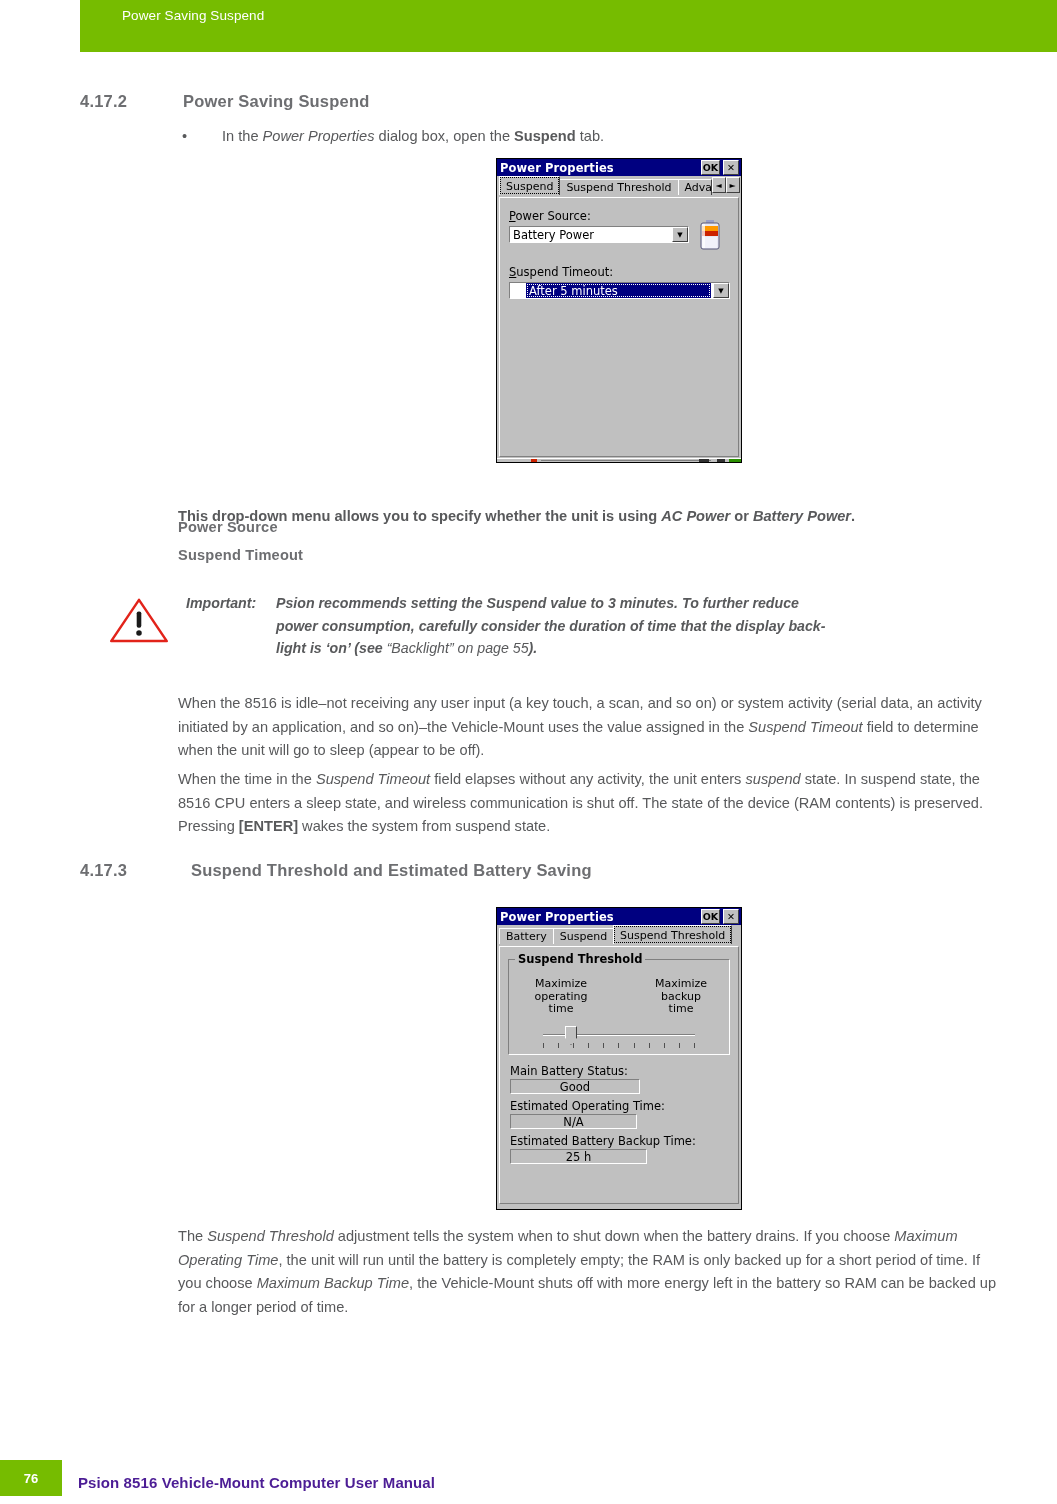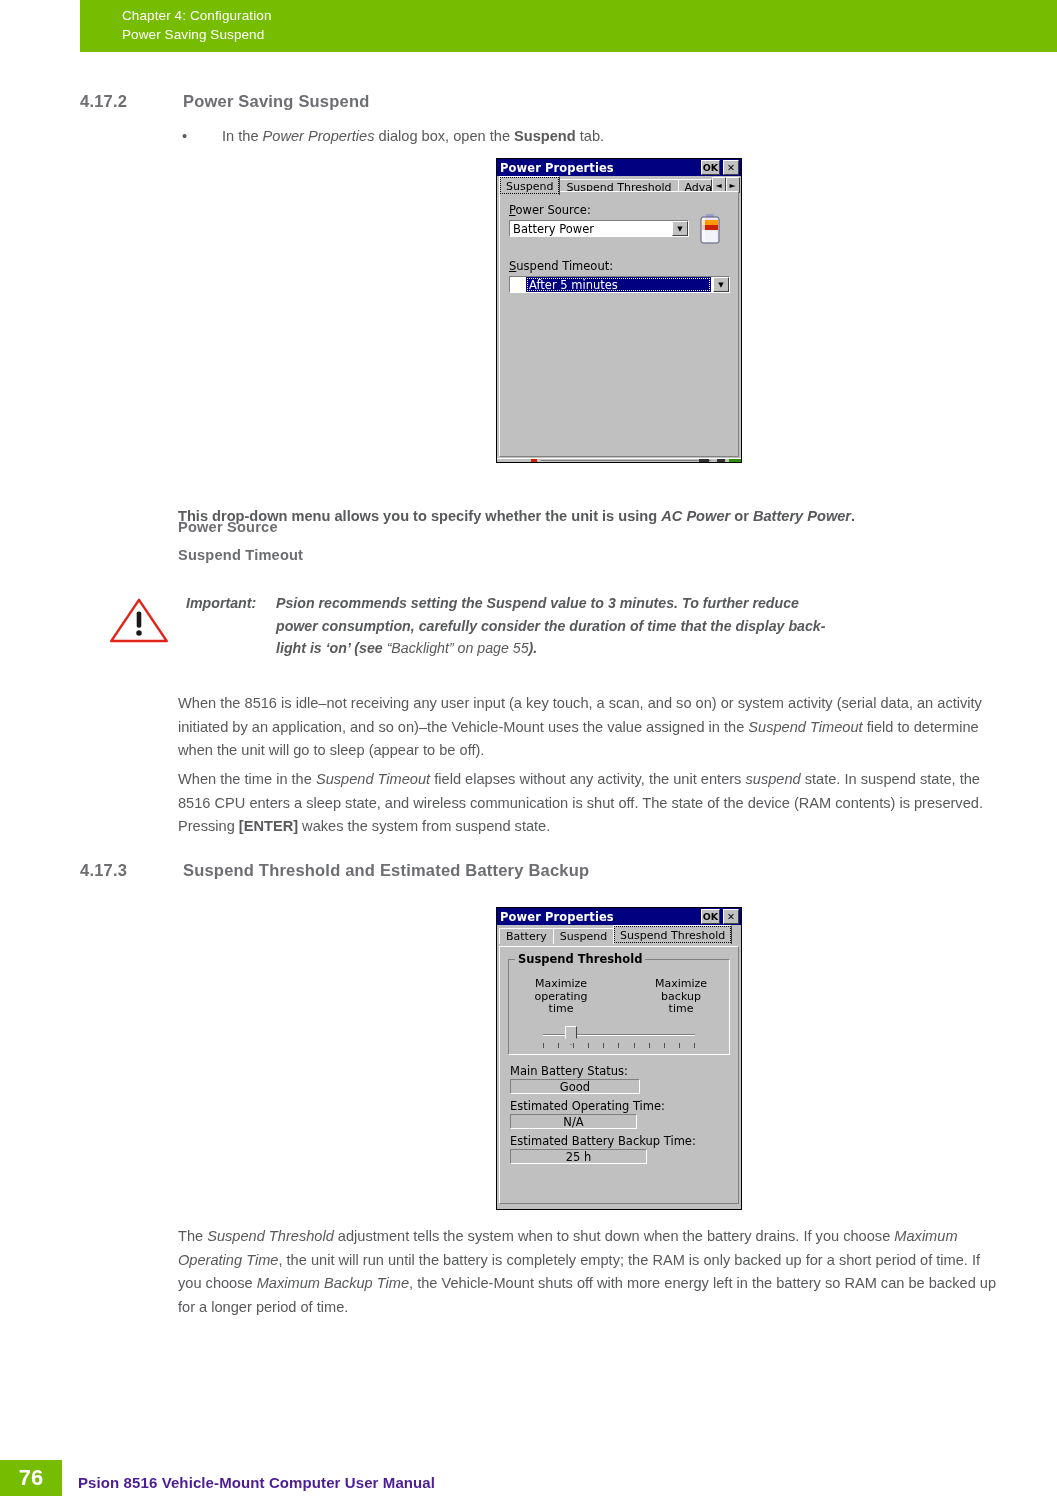--- a/index.html
+++ b/index.html
@@ -236,34 +236,33 @@
   .wince .ts-mark { position: absolute; height: 3px; }
 
   
   .footer { position: absolute; left: 0; bottom: 0; width: 1057px; height: 44px; }
   .footer .pagebox {
     position: absolute; left: 0; top: 0;
     width: 62px; height: 36px;
     background: #76bc00;
     color: #fff;
     display: flex; align-items: center; justify-content: center;
-    font-size: 22px; font-weight: bold;
+    font-size: 13px; font-weight: bold;
   }
   .footer .foot-text {
     position: absolute; left: 78px; top: 0; height: 44px;
     display: flex; align-items: center;
     font-size: 15px; font-weight: bold; color: #4c1d95;
     letter-spacing: .1px;
   }
 </style>
 </head>
 <body>
 
 <div class="chapter-header">
-  <div class="hdr-line">Chapter 4:  Configuration</div>
   <div class="hdr-line">Power Saving Suspend</div>
 </div>
 
 <div class="content">
 
   <div class="sec-heading" style="left:80px; top:92px;">
     <span class="sec-num">4.17.2</span>
     <span>Power Saving Suspend</span>
   </div>
 
@@ -284,21 +283,21 @@
     <div class="tabstrip">
       <span class="tab active">Suspend</span>
       <span class="tab">Suspend Threshold</span>
       <span class="tab clipped" style="max-width:34px;">Adva</span>
       <span class="tab-nav">
         <span class="navbtn">◄</span>
         <span class="navbtn">►</span>
       </span>
     </div>
 
-    <div class="panel" style="top:32px; bottom:5px;">
+    <div class="panel" style="top:38px; bottom:5px;">
       <div class="fieldlabel" style="position:absolute; left:9px; top:11px;"><span class="acc">P</span>ower Source:</div>
 
       <div class="combo" style="position:absolute; left:9px; top:28px; width:180px;">
         <span class="cbtext">Battery Power</span>
         <span class="cbarrow">▼</span>
       </div>
 
       <svg style="position:absolute; left:196px; top:20px;" width="28" height="34" viewBox="0 0 28 34">
         <rect x="10" y="2" width="8" height="3" fill="#9aa0c8"></rect>
         <rect x="5" y="5" width="18" height="26" rx="2" fill="#e8e8f4" stroke="#5a5a7a" stroke-width="1"></rect>
@@ -339,23 +338,23 @@
     <div class="note-body">
       <span class="note-label">Important:</span>
       <span class="note-text"><span>Psion recommends setting the Suspend value to 3 minutes. To further reduce</span><br><span>power consumption, carefully consider the duration of time that the display back-</span><br><span>light is ‘on’ (see </span><span class="plain">“Backlight” on page 55</span><span>).</span></span>
     </div>
   </div>
 
   <div class="para" style="top:692px;"><span>When the 8516 is idle–not receiving any user input (a key touch, a scan, and so on) or system activity (serial data, an activity initiated by an application, and so on)–the Vehicle-Mount uses the value assigned in the </span><i>Suspend Timeout</i><span> field to determine when the unit will go to sleep (appear to be off).</span></div>
 
   <div class="para" style="top:768px;"><span>When the time in the </span><i>Suspend Timeout</i><span> field elapses without any activity, the unit enters </span><i>suspend</i><span> state. In suspend state, the 8516 CPU enters a sleep state, and wireless communication is shut off. The state of the device (RAM contents) is preserved. Pressing </span><b>[ENTER]</b><span> wakes the system from suspend state.</span></div>
 
-  <div class="sec-heading" style="left:80px; top:861px;">
+  <div class="sec-heading" style="left:80px; top:861px;gap:8px;">
     <span class="sec-num">4.17.3</span>
-    <span>Suspend Threshold and Estimated Battery Backup</span>
+    <span>Suspend Threshold and Estimated Battery Saving</span>
   </div>
 
   <div class="wince" style="left:496px; top:907px; width:246px; height:303px;">
     <div class="titlebar">
       <span class="title-text">Power Properties</span>
       <span class="tb-btns">
         <span class="tb-btn okbtn">OK</span>
         <span class="tb-btn">✕</span>
       </span>
     </div>

